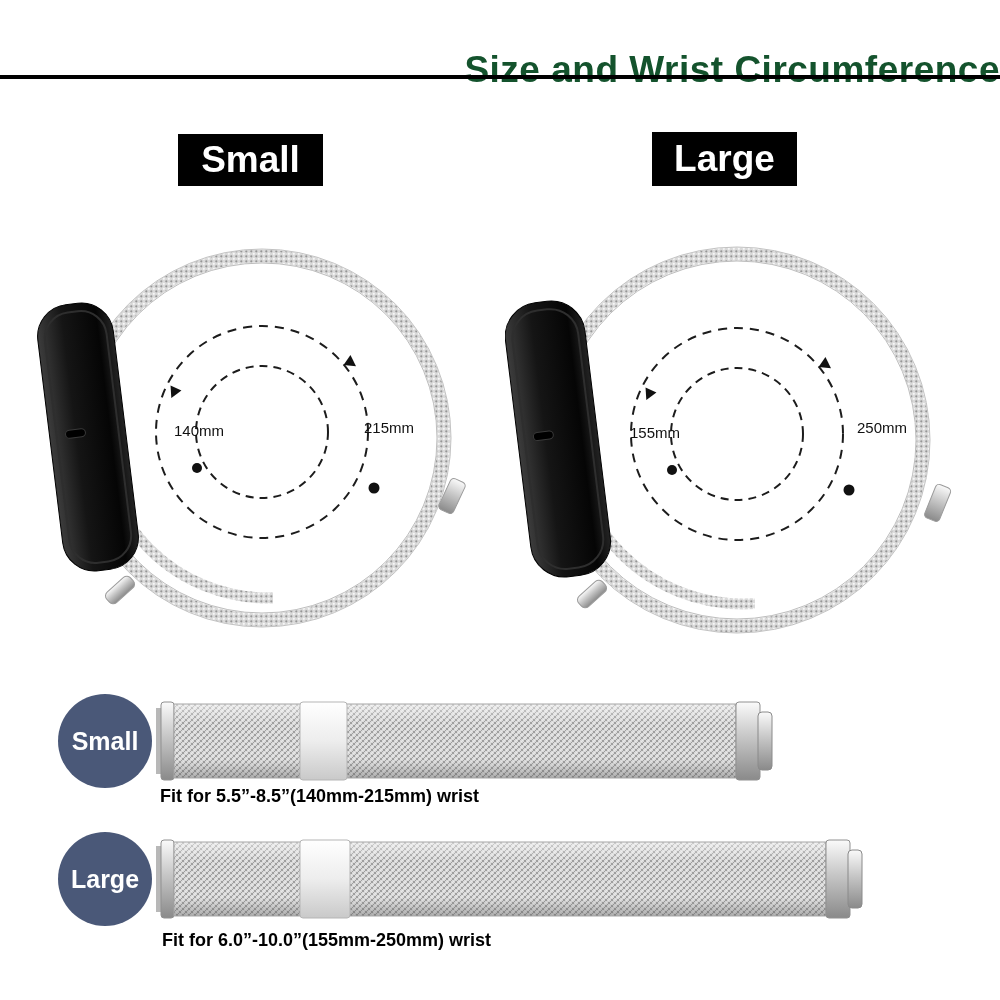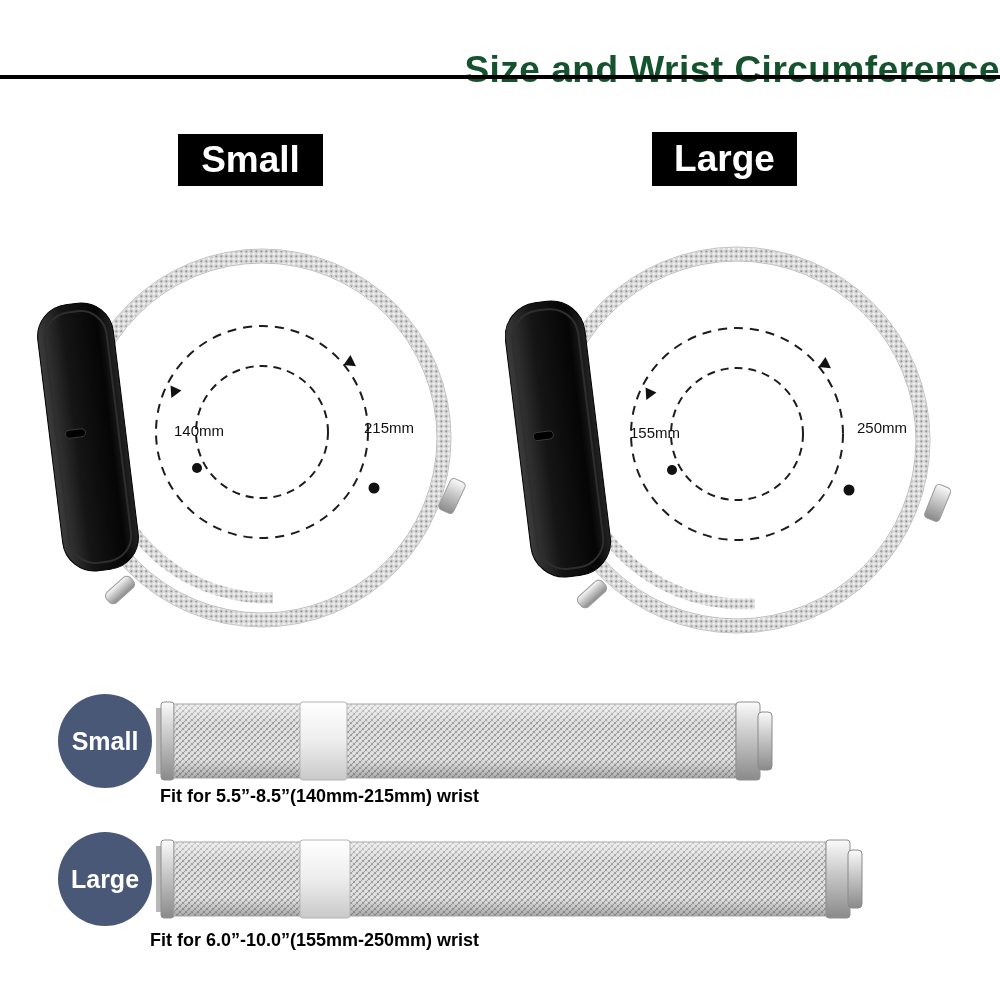--- a/index.html
+++ b/index.html
@@ -146,15 +146,15 @@
   <svg class="strap" style="left:145px;top:828px" width="740" height="100" viewBox="145 828 740 100">
     <rect x="156" y="846" width="7" height="66" fill="#b8b8b8"></rect>
     <rect x="161" y="840" width="13" height="78" rx="3" fill="url(#silverV)" stroke="#909090"></rect>
     <rect x="174" y="842" width="652" height="74" fill="url(#mesh)"></rect>
     <rect x="174" y="842" width="652" height="74" fill="url(#sheenV)"></rect>
     <rect x="174" y="842" width="652" height="74" fill="none" stroke="#a5a5a5"></rect>
     <rect x="300" y="840" width="50" height="78" rx="3" fill="url(#claspV)" stroke="#b5b5b5"></rect>
     <rect x="826" y="840" width="24" height="78" rx="3" fill="url(#silverV)" stroke="#909090"></rect>
     <rect x="848" y="850" width="14" height="58" rx="4" fill="url(#silverV)" stroke="#8a8a8a"></rect>
   </svg>
-  <div class="abs fit-text" style="left:150px;top:930px;width:640px">Fit for 6.0”-10.0”(155mm-250mm) wrist</div>
+  <div class="abs fit-text" style="left:162px;top:930px;width:640px">Fit for 6.0”-10.0”(155mm-250mm) wrist</div>
 
 </div>
 
 </body></html>

